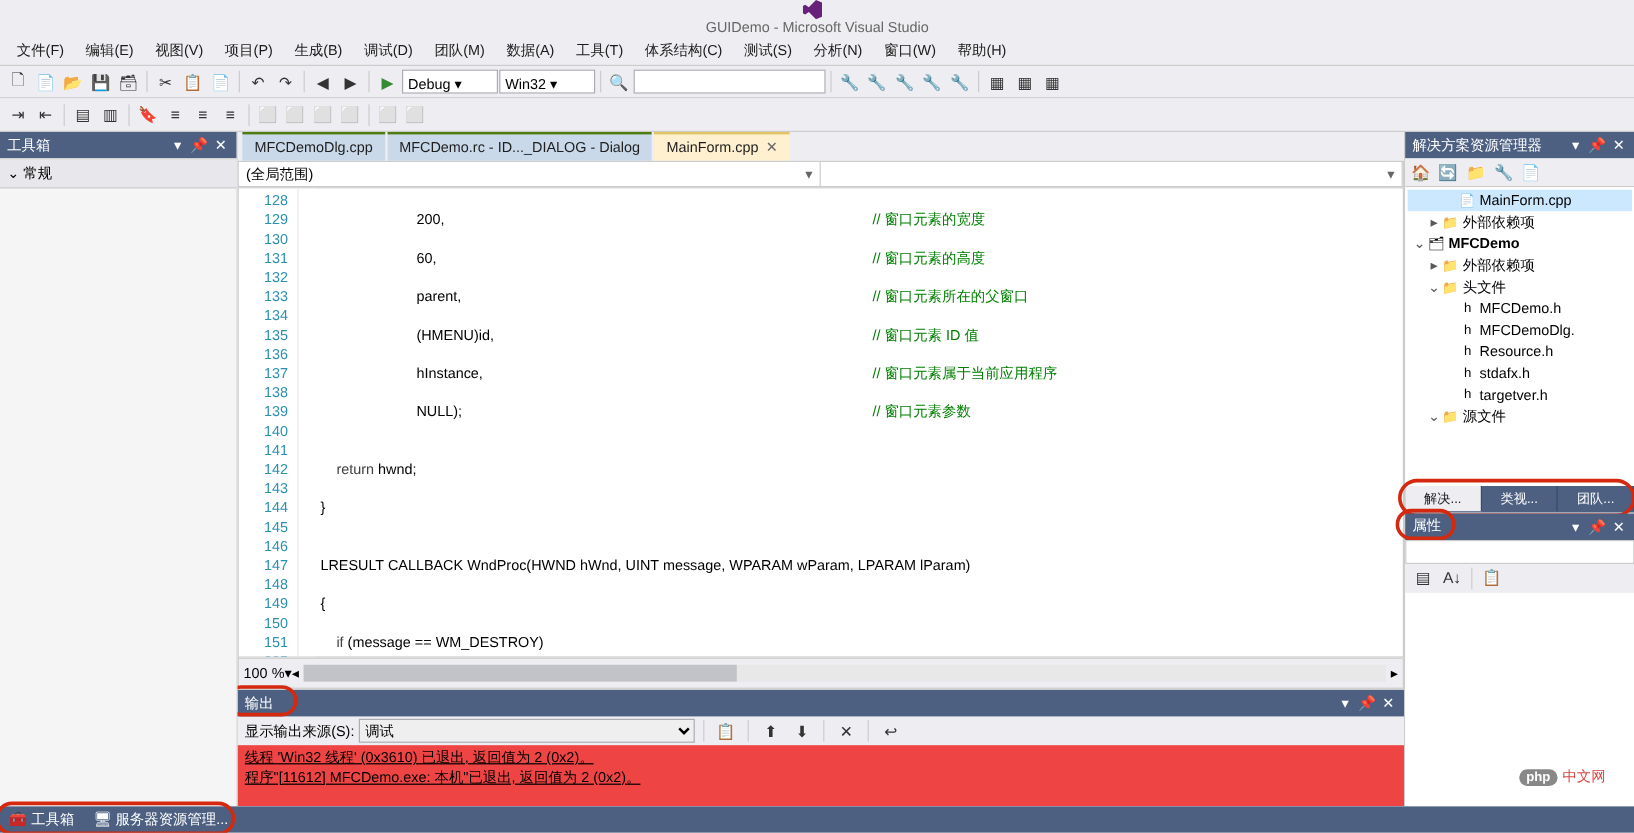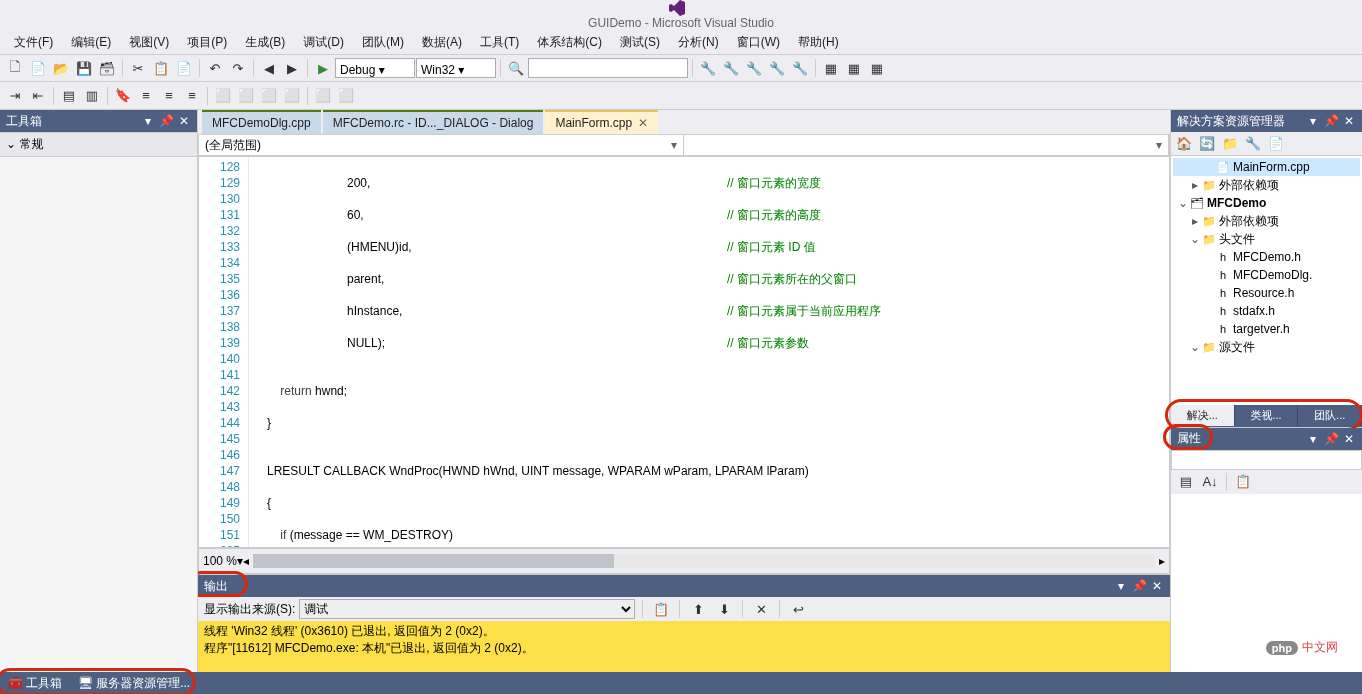--- a/index.html
+++ b/index.html
@@ -36,22 +36,22 @@
 .gutter { width: 50px; background: white; color: #2b91af; text-align: right; padding: 2px 8px 2px 2px; border-right: 1px solid #e8e8e8; line-height: 16px; }
 .fold { width: 14px; background: white; position: relative; }
 .code { flex: 1; padding: 2px 4px; line-height: 16px; white-space: pre; overflow: hidden; }
 .kw { color: #404040; }
 .cm { color: #008000; }
 .zoom { height: 20px; background: #eeeef2; border: 1px solid #ccc; display: flex; align-items: center; padding: 12px 4px; font-size: 11px; }
 .zoom .scrollbar-h { flex: 1; height: 14px; background: #e8e8e8; margin: 0 4px; position: relative; }
 .zoom .thumb { position: absolute; left: 0; width: 40%; height: 100%; background: #c2c3c9; }
 .output-area { height: 98px; display: flex; flex-direction: column; border-top: 1px solid #ccc; }
 .output-tb { height: 24px; background: #eeeef2; display: flex; align-items: center; padding: 0 6px; gap: 4px; }
-.output-tb select { height: 20px; width: 336px; border: 1px solid #abadb3; }
-.output-body { flex: 1; background: #fde047; padding: 2px 6px; font-family: Consolas, SimSun, monospace; font-size: 12px; overflow: hidden; }
+.output-tb select { height: 20px; width: 280px; border: 1px solid #abadb3; }
+.output-body { flex: 1; background: #ef4444; padding: 2px 6px; font-family: Consolas, SimSun, monospace; font-size: 12px; overflow: hidden; text-decoration: underline; }
 .rightpanel { width: 192px; display: flex; flex-direction: column; border-left: 1px solid #ccc; }
 .sol-tb { height: 24px; background: #eeeef2; display: flex; align-items: center; padding: 0 2px; gap: 1px; border-bottom: 1px solid #ccc; }
 .sol-tree { flex: 1; background: white; padding: 2px; overflow: hidden; font-size: 12px; }
 .tree-row { display: flex; align-items: center; height: 18px; white-space: nowrap; }
 .tree-row .tw { width: 12px; text-align: center; color: #595959; cursor: pointer; }
 .tree-row .ic { width: 16px; text-align: center; font-size: 11px; }
 .tree-row .lbl { padding-left: 2px; }
 .tree-row.sel { background: #cce8ff; }
 .sol-tabs { height: 22px; background: #4d6082; display: flex; align-items: center; }
 .sol-tabs .stab { flex: 1; color: white; font-size: 11px; padding: 3px 2px; text-align: center; cursor: pointer; border-right: 1px solid #3a4a66; overflow: hidden; }
@@ -212,22 +212,22 @@
           <div>148</div>
           <div>149</div>
           <div>150</div>
           <div>151</div>
           <div>285</div>
       </div>
       <div class="fold"></div>
       <div class="code">
 <div class="code-line"><span>                        200,</span><span class="cm tr-cmt">// 窗口元素的宽度</span></div>
 <div class="code-line"><span>                        60,</span><span class="cm tr-cmt">// 窗口元素的高度</span></div>
+<div class="code-line"><span>                        parent,</span><span class="cm tr-cmt">// 窗口元素所在的父窗口</span></div>
 <div class="code-line"><span>                        (HMENU)id,</span><span class="cm tr-cmt">// 窗口元素 ID 值</span></div>
-<div class="code-line"><span>                        parent,</span><span class="cm tr-cmt">// 窗口元素所在的父窗口</span></div>
 <div class="code-line"><span>                        hInstance,</span><span class="cm tr-cmt">// 窗口元素属于当前应用程序</span></div>
 <div class="code-line"><span>                        NULL);</span><span class="cm tr-cmt">// 窗口元素参数</span></div>
 <div></div>
 <div><span>    </span><span class="kw">return</span><span> hwnd;</span></div>
 <div>}</div>
 <div></div>
 <div>LRESULT CALLBACK WndProc(HWND hWnd, UINT message, WPARAM wParam, LPARAM lParam)</div>
 <div>{</div>
 <div><span>    </span><span class="kw">if</span><span> (message == WM_DESTROY)</span></div>
 

